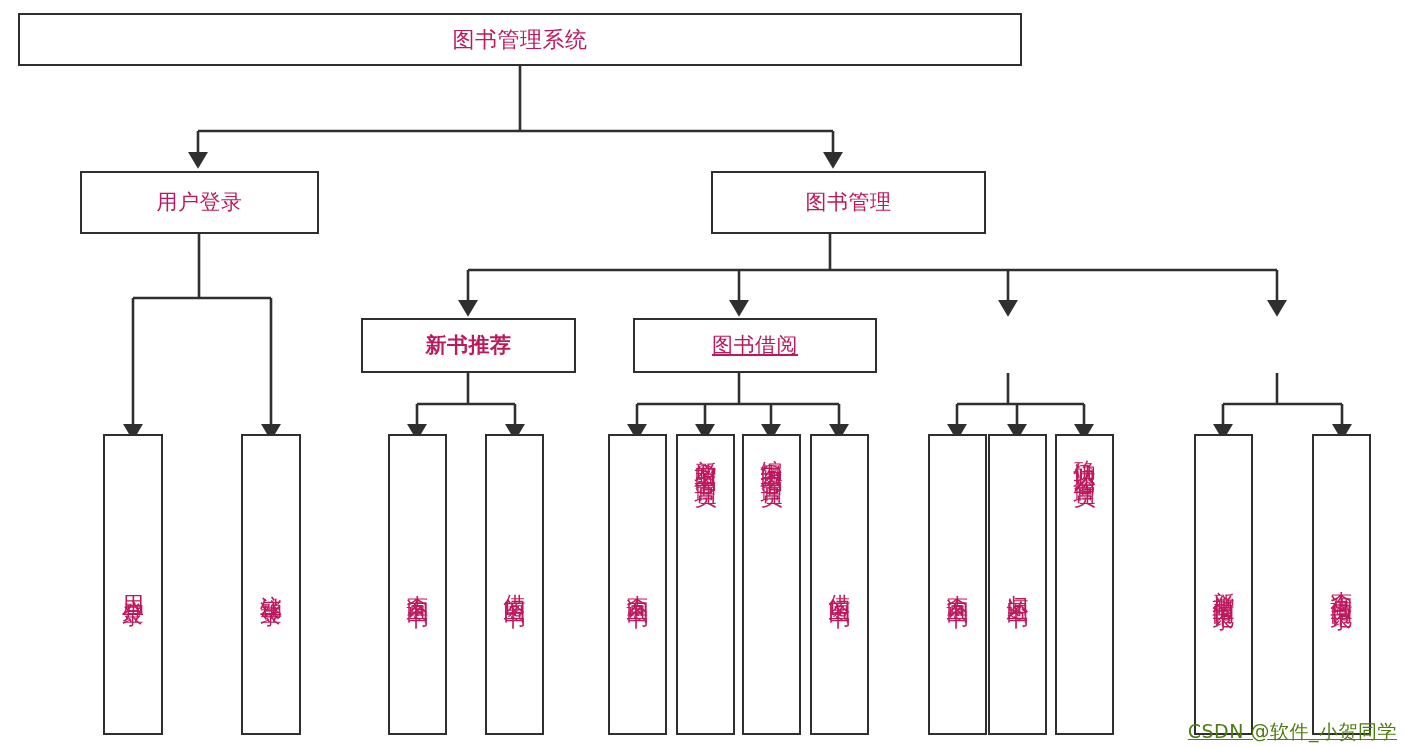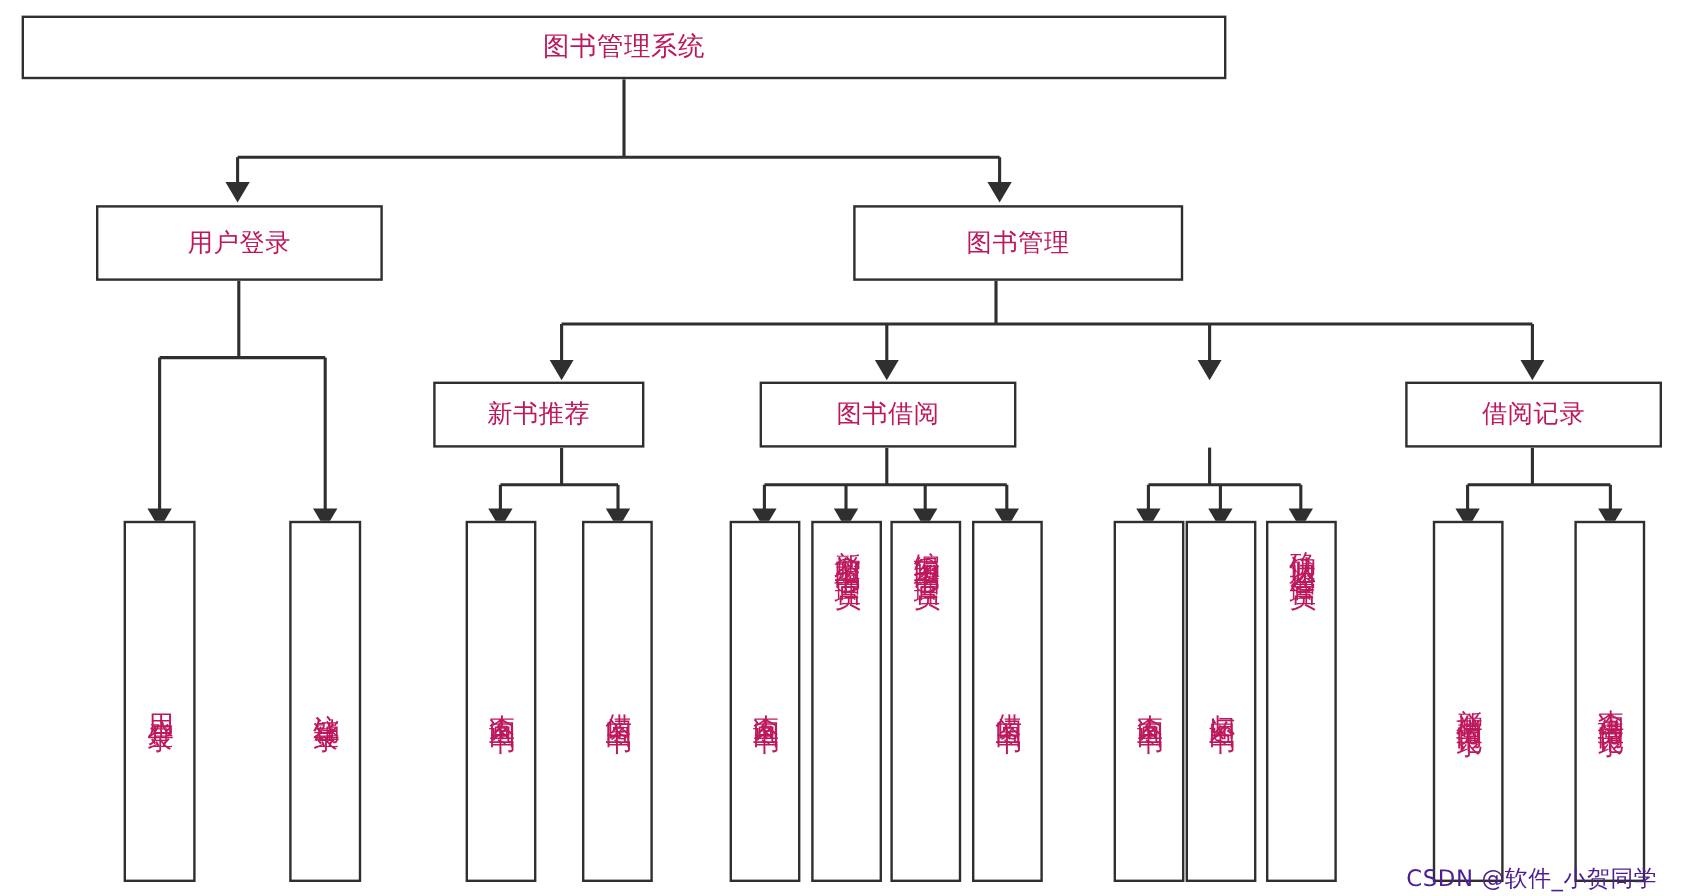--- a/index.html
+++ b/index.html
@@ -61,26 +61,27 @@
     font-size: 22px;
     line-height: 1.0;
     letter-spacing: 4px;
     white-space: nowrap;
   }
   .node.vert.tall-top {
     align-items: flex-start;
   }
   .watermark {
     position: absolute;
-    right: 24px;
+    right: 8px;
     bottom: 2px;
     font-size: 19px;
-    color: #4c1d95;
+    color: #4d7c0f;
     white-space: nowrap;
     letter-spacing: 0.5px;
+    text-decoration: underline;
   }
 </style>
 </head>
 <body>
 
 <div id="canvas">
 
   <svg id="edges" viewBox="0 0 1405 747" xmlns="http://www.w3.org/2000/svg">
     <defs>
       <marker id="arw" markerWidth="9" markerHeight="9" refX="3.2" refY="4.5" orient="auto" markerUnits="strokeWidth">
@@ -136,32 +137,29 @@
   </div>
 
   <div class="node horiz" style="left:80px; top:171px; width:239px; height:63px;">
     <span class="lbl">用户登录</span>
   </div>
 
   <div class="node horiz" style="left:711px; top:171px; width:275px; height:63px;">
     <span class="lbl">图书管理</span>
   </div>
 
-  <div class="node horiz" style="left:361px; top:318px; width:176px; height:55px;">
+  <div class="node horiz" style="left:361px; top:318px; width:215px; height:55px;font-weight:bold;">
     <span class="lbl">新书推荐</span>
   </div>
 
-  <div class="node horiz" style="left:633px; top:318px; width:214px; height:55px;">
+  <div class="node horiz" style="left:633px; top:318px; width:244px; height:55px;text-decoration:underline;">
     <span class="lbl">图书借阅</span>
   </div>
 
 
-  <div class="node horiz" style="left:1171px; top:318px; width:214px; height:55px;">
-    <span class="lbl">借阅记录</span>
-  </div>
 
   <div class="node vert" style="left:103px; top:434px; width:60px; height:301px;">
     <span class="lbl">用户登录</span>
   </div>
 
   <div class="node vert" style="left:241px; top:434px; width:60px; height:301px;">
     <span class="lbl">注销登录</span>
   </div>
 
   <div class="node vert" style="left:388px; top:434px; width:59px; height:301px;">

